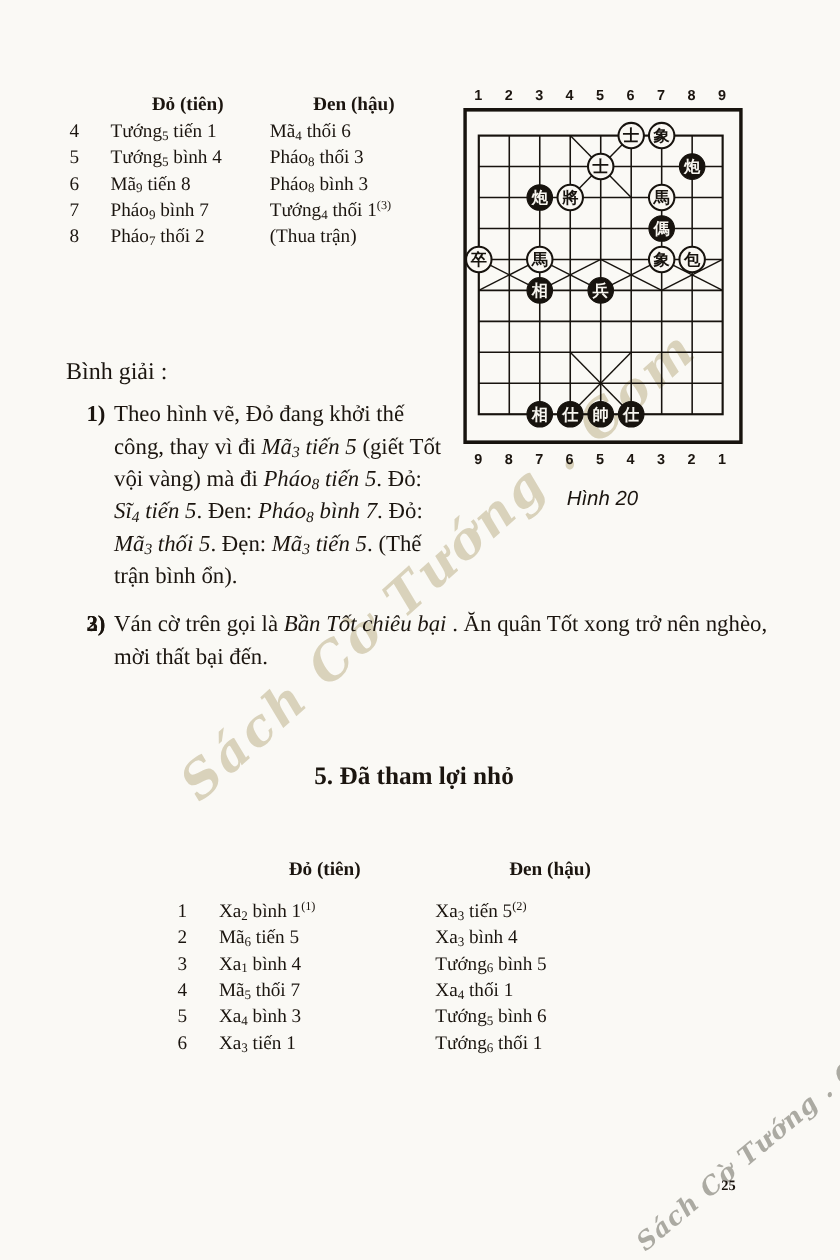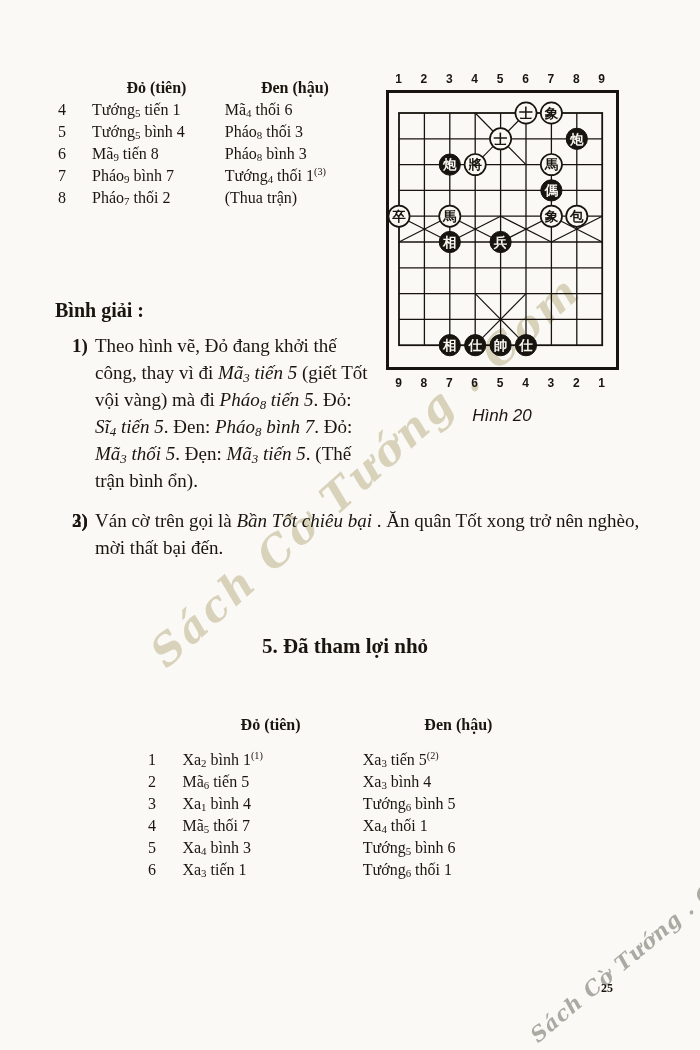--- a/index.html
+++ b/index.html
@@ -33,21 +33,21 @@
   .numrow{position:relative;height:14px;width:233px;margin:0 auto;
       font-family:"Liberation Sans",sans-serif;font-weight:bold;font-size:12px;}
   .numrow span{position:absolute;top:0;transform:translateX(-50%);}
   .numrow.top{margin-bottom:4px;}
   .numrow.bottom{margin-top:6px;}
   .board-caption{margin-top:16px;text-align:center;
       font-family:"Liberation Sans",sans-serif;font-weight:normal;font-style:italic;font-size:17px;}
 
   
   .commentary{position:absolute;left:55px;top:297px;width:605px;font-size:19px;line-height:27px;}
-  .commentary-title{font-weight:bold;font-size:20px;margin:0 0 8px 0;}
+  .commentary-title{font-weight:normal;font-size:20px;margin:0 0 8px 0;}
   .flow-spacer{float:right;width:292px;height:158px;}
   .item{position:relative;padding-left:40px;margin-bottom:13px;}
   .item .num{position:absolute;left:17px;font-weight:bold;}
   .it, i{}
 
   
   .section5{position:absolute;left:0;top:631px;width:690px;text-align:center;
       font-weight:bold;font-size:21px;line-height:30px;}
 
   

